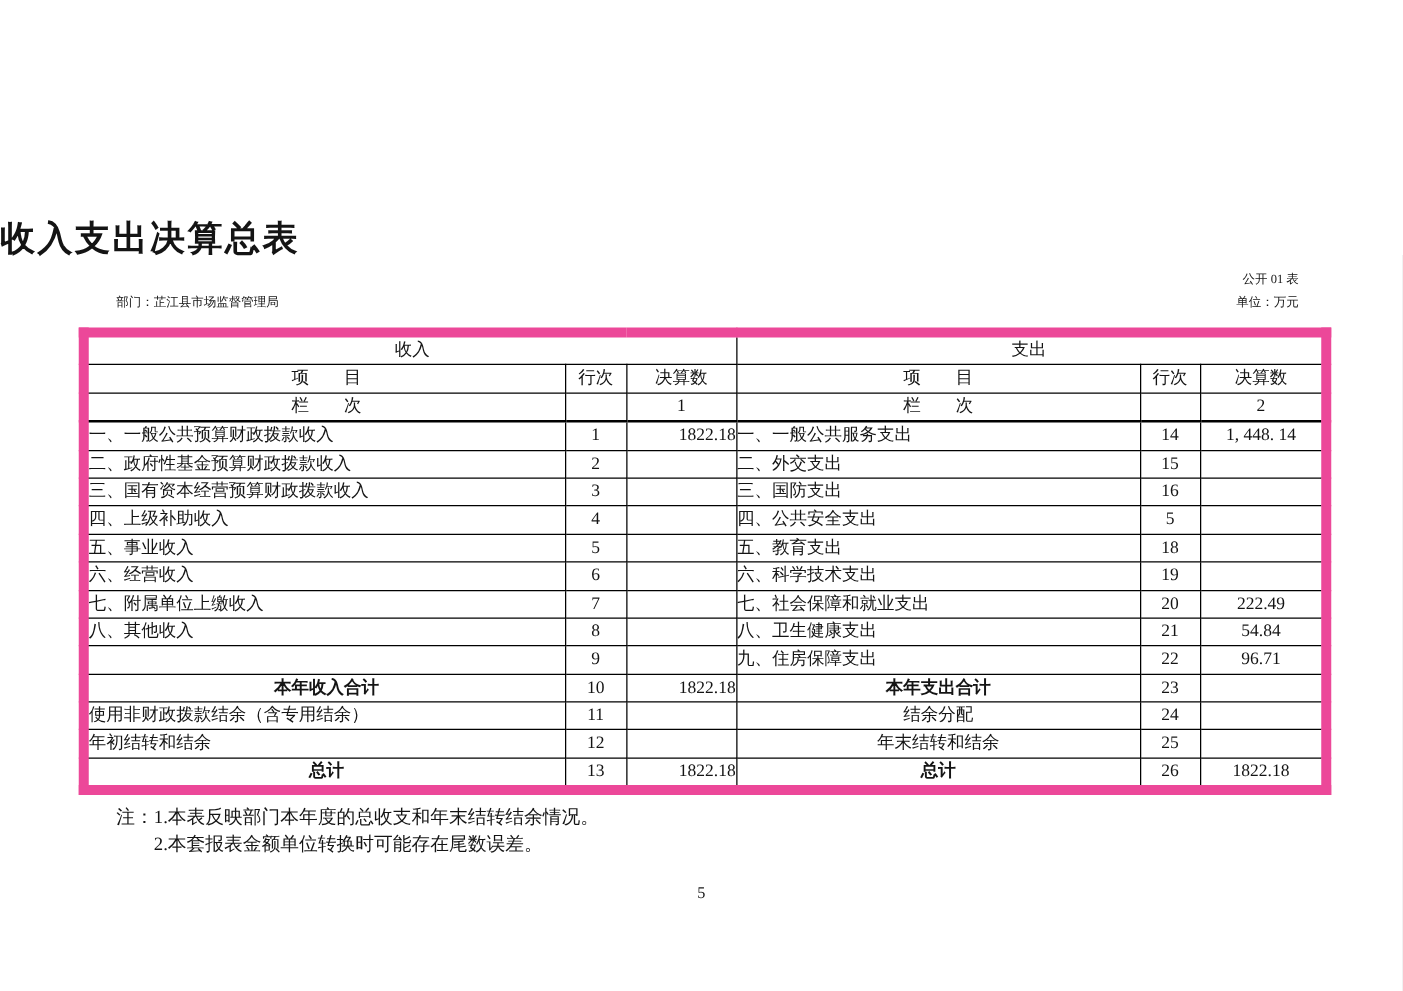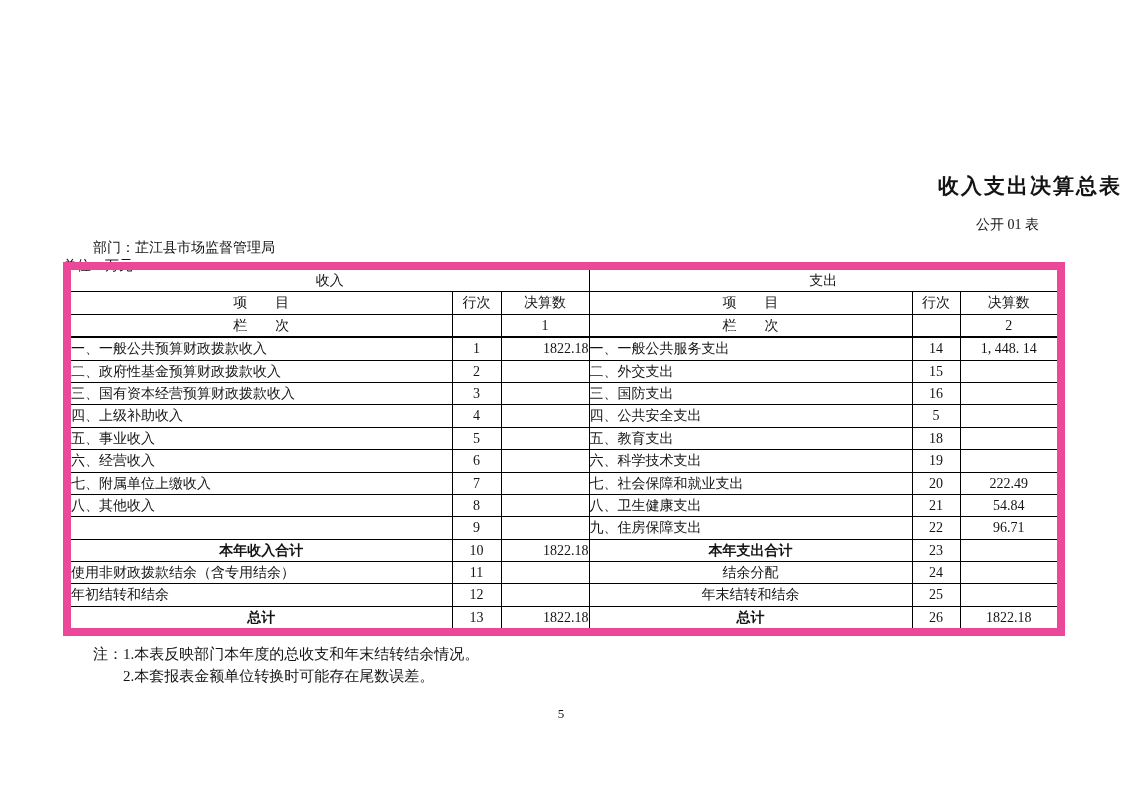--- a/index.html
+++ b/index.html
@@ -7,27 +7,27 @@
     position:relative;
     width:1122px;height:793px;
     margin:0 auto;
     background:#ffffff;
     font-family:"Liberation Serif","DejaVu Serif",serif;
     color:#141414;
     overflow:hidden;
   }
   .title{
     position:absolute;top:172px;left:0;width:100%;
-    text-align:right;
+    text-align:left;
     font-family:"Liberation Sans","DejaVu Sans",sans-serif;
-    font-weight:bold;font-size:21px;letter-spacing:2px;
-  }
-  .meta{position:absolute;left:63px;top:216px;width:994px;font-size:14px;}
+    font-weight:bold;font-size:28px;letter-spacing:2px;
+  }
+  .meta{position:absolute;left:63px;top:216px;width:994px;font-size:10px;}
   .meta-code{text-align:right;padding-right:18px;}
-  .meta-row{display:flex;justify-content:space-between;margin-top:5px;flex-direction:column;}
+  .meta-row{display:flex;justify-content:space-between;margin-top:5px;}
   .dept{margin-left:30px;}
   .unit{margin-right:18px;}
 
   table.main{
     position:absolute;left:63px;top:262px;width:994px;
     border-collapse:collapse;table-layout:fixed;
     border:8px solid #ec4899;
   }
   table.main td{
     border:1px solid #000;

